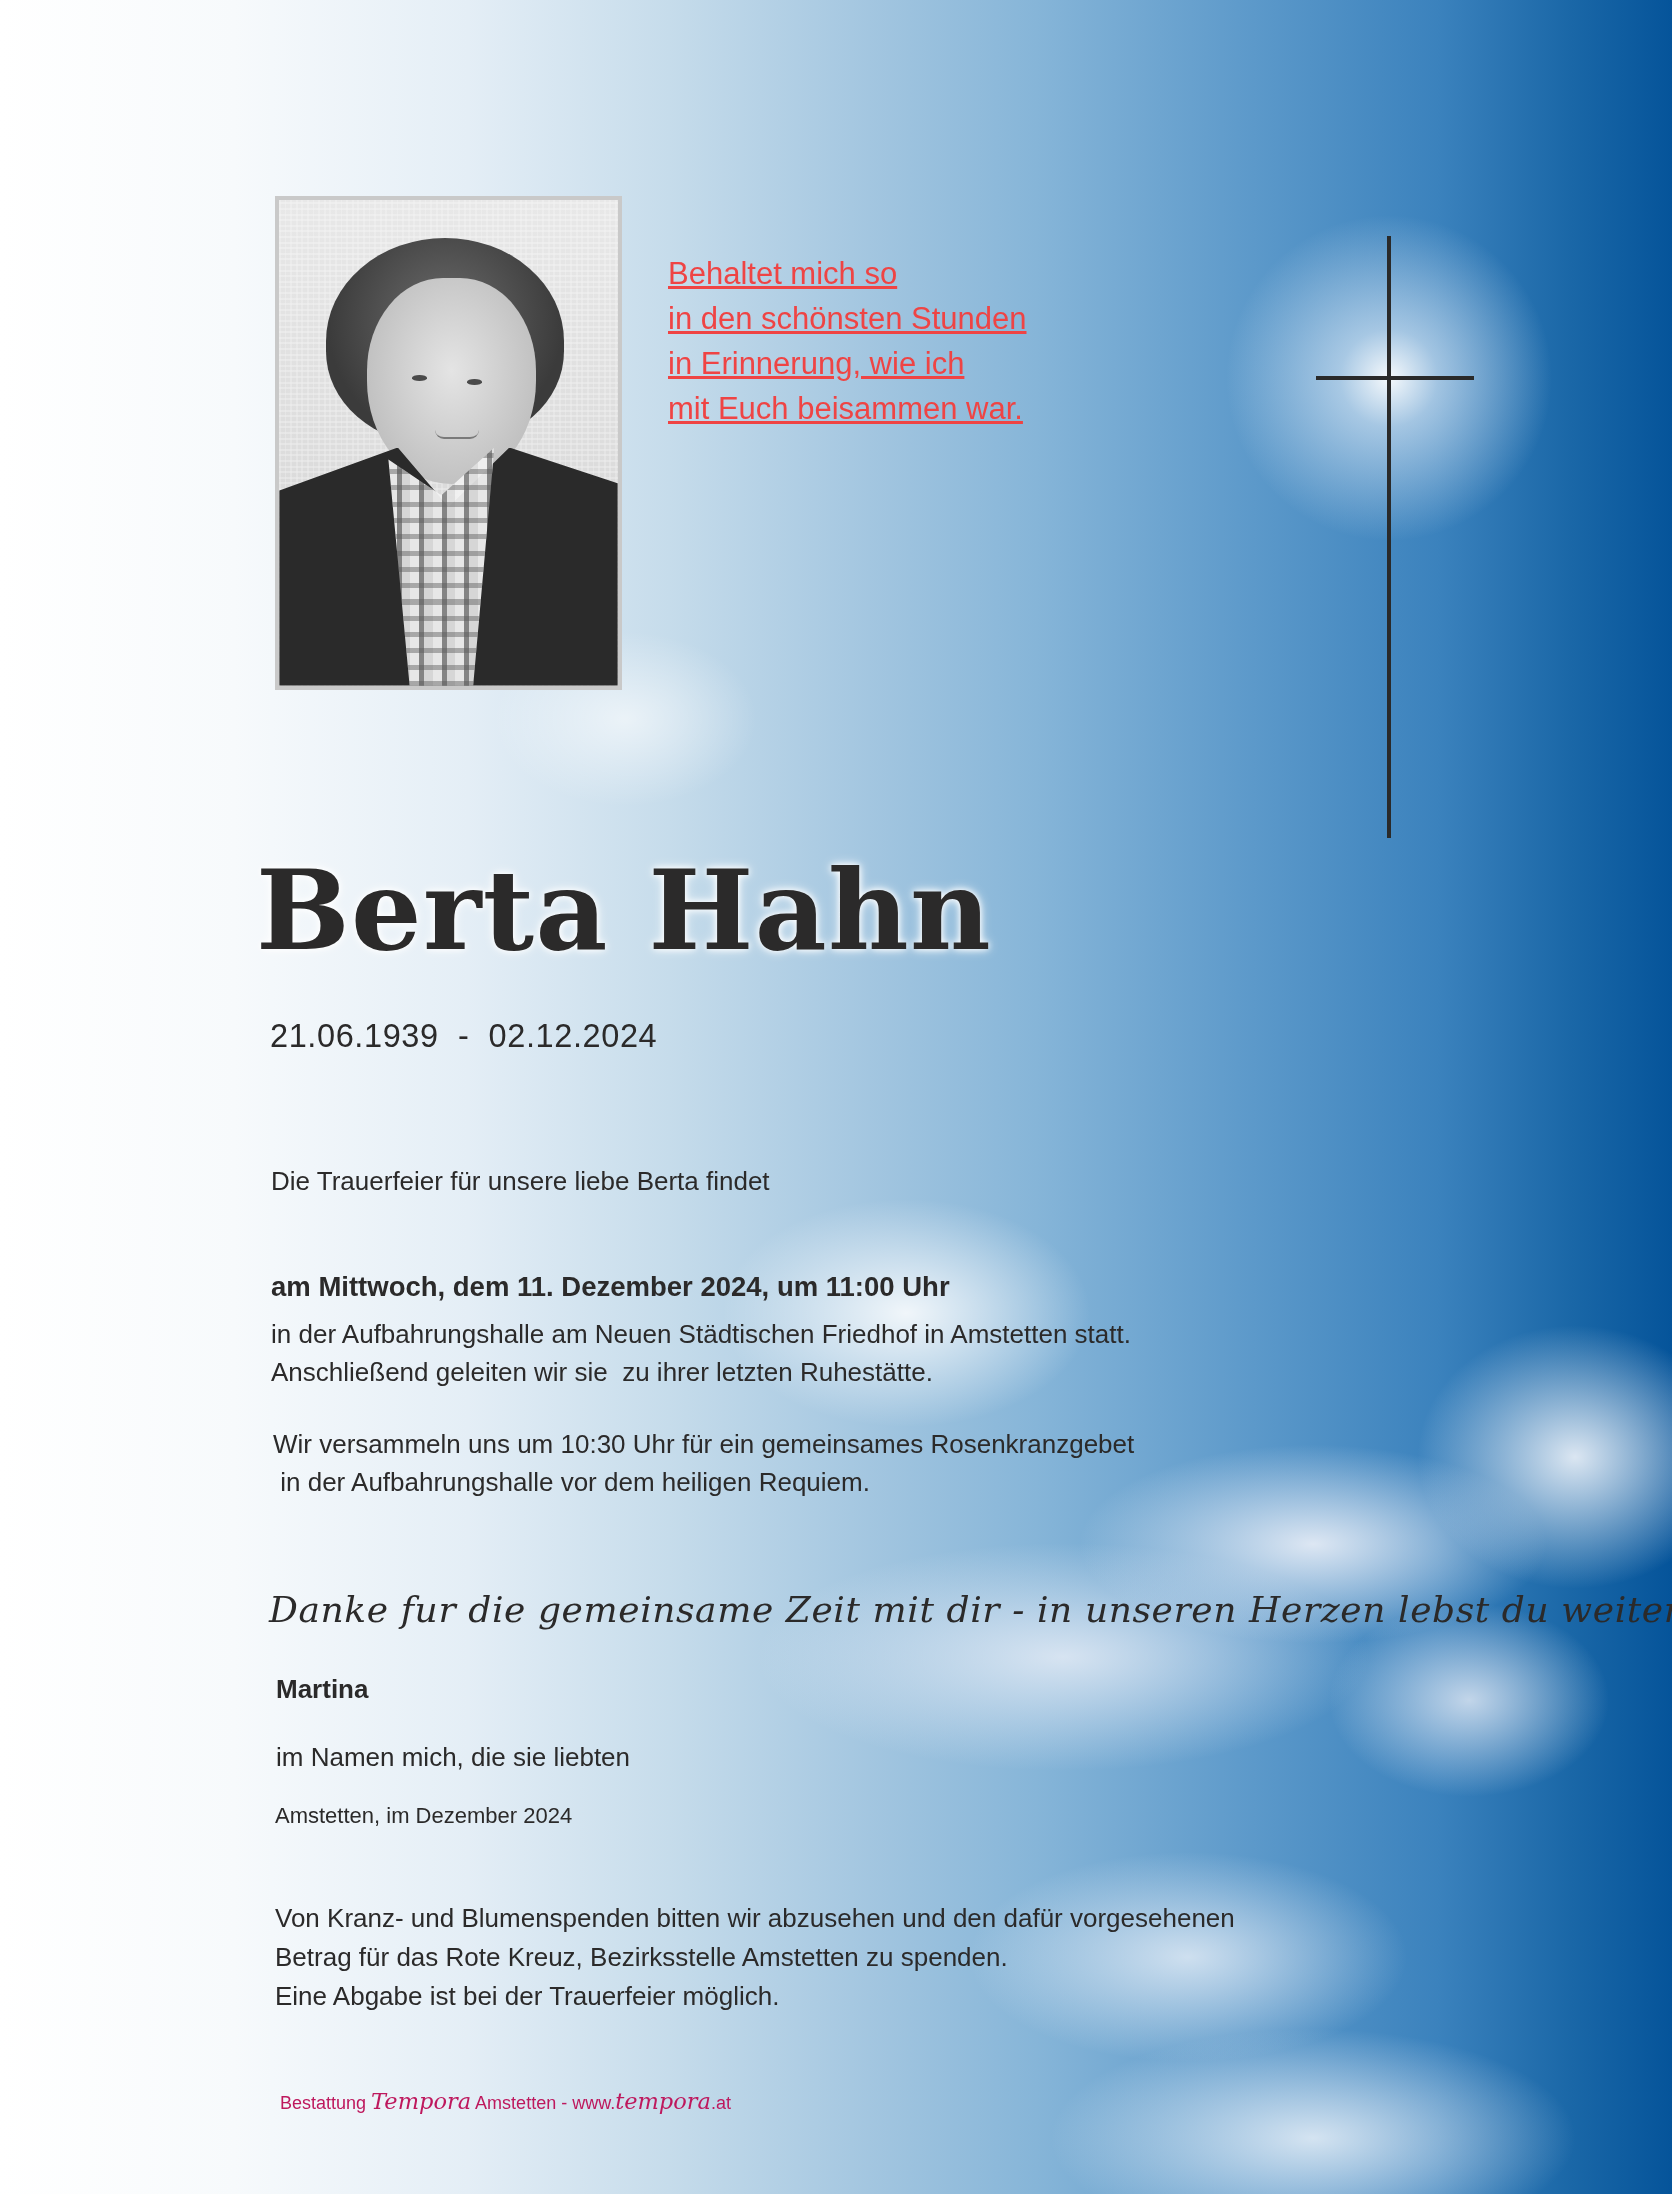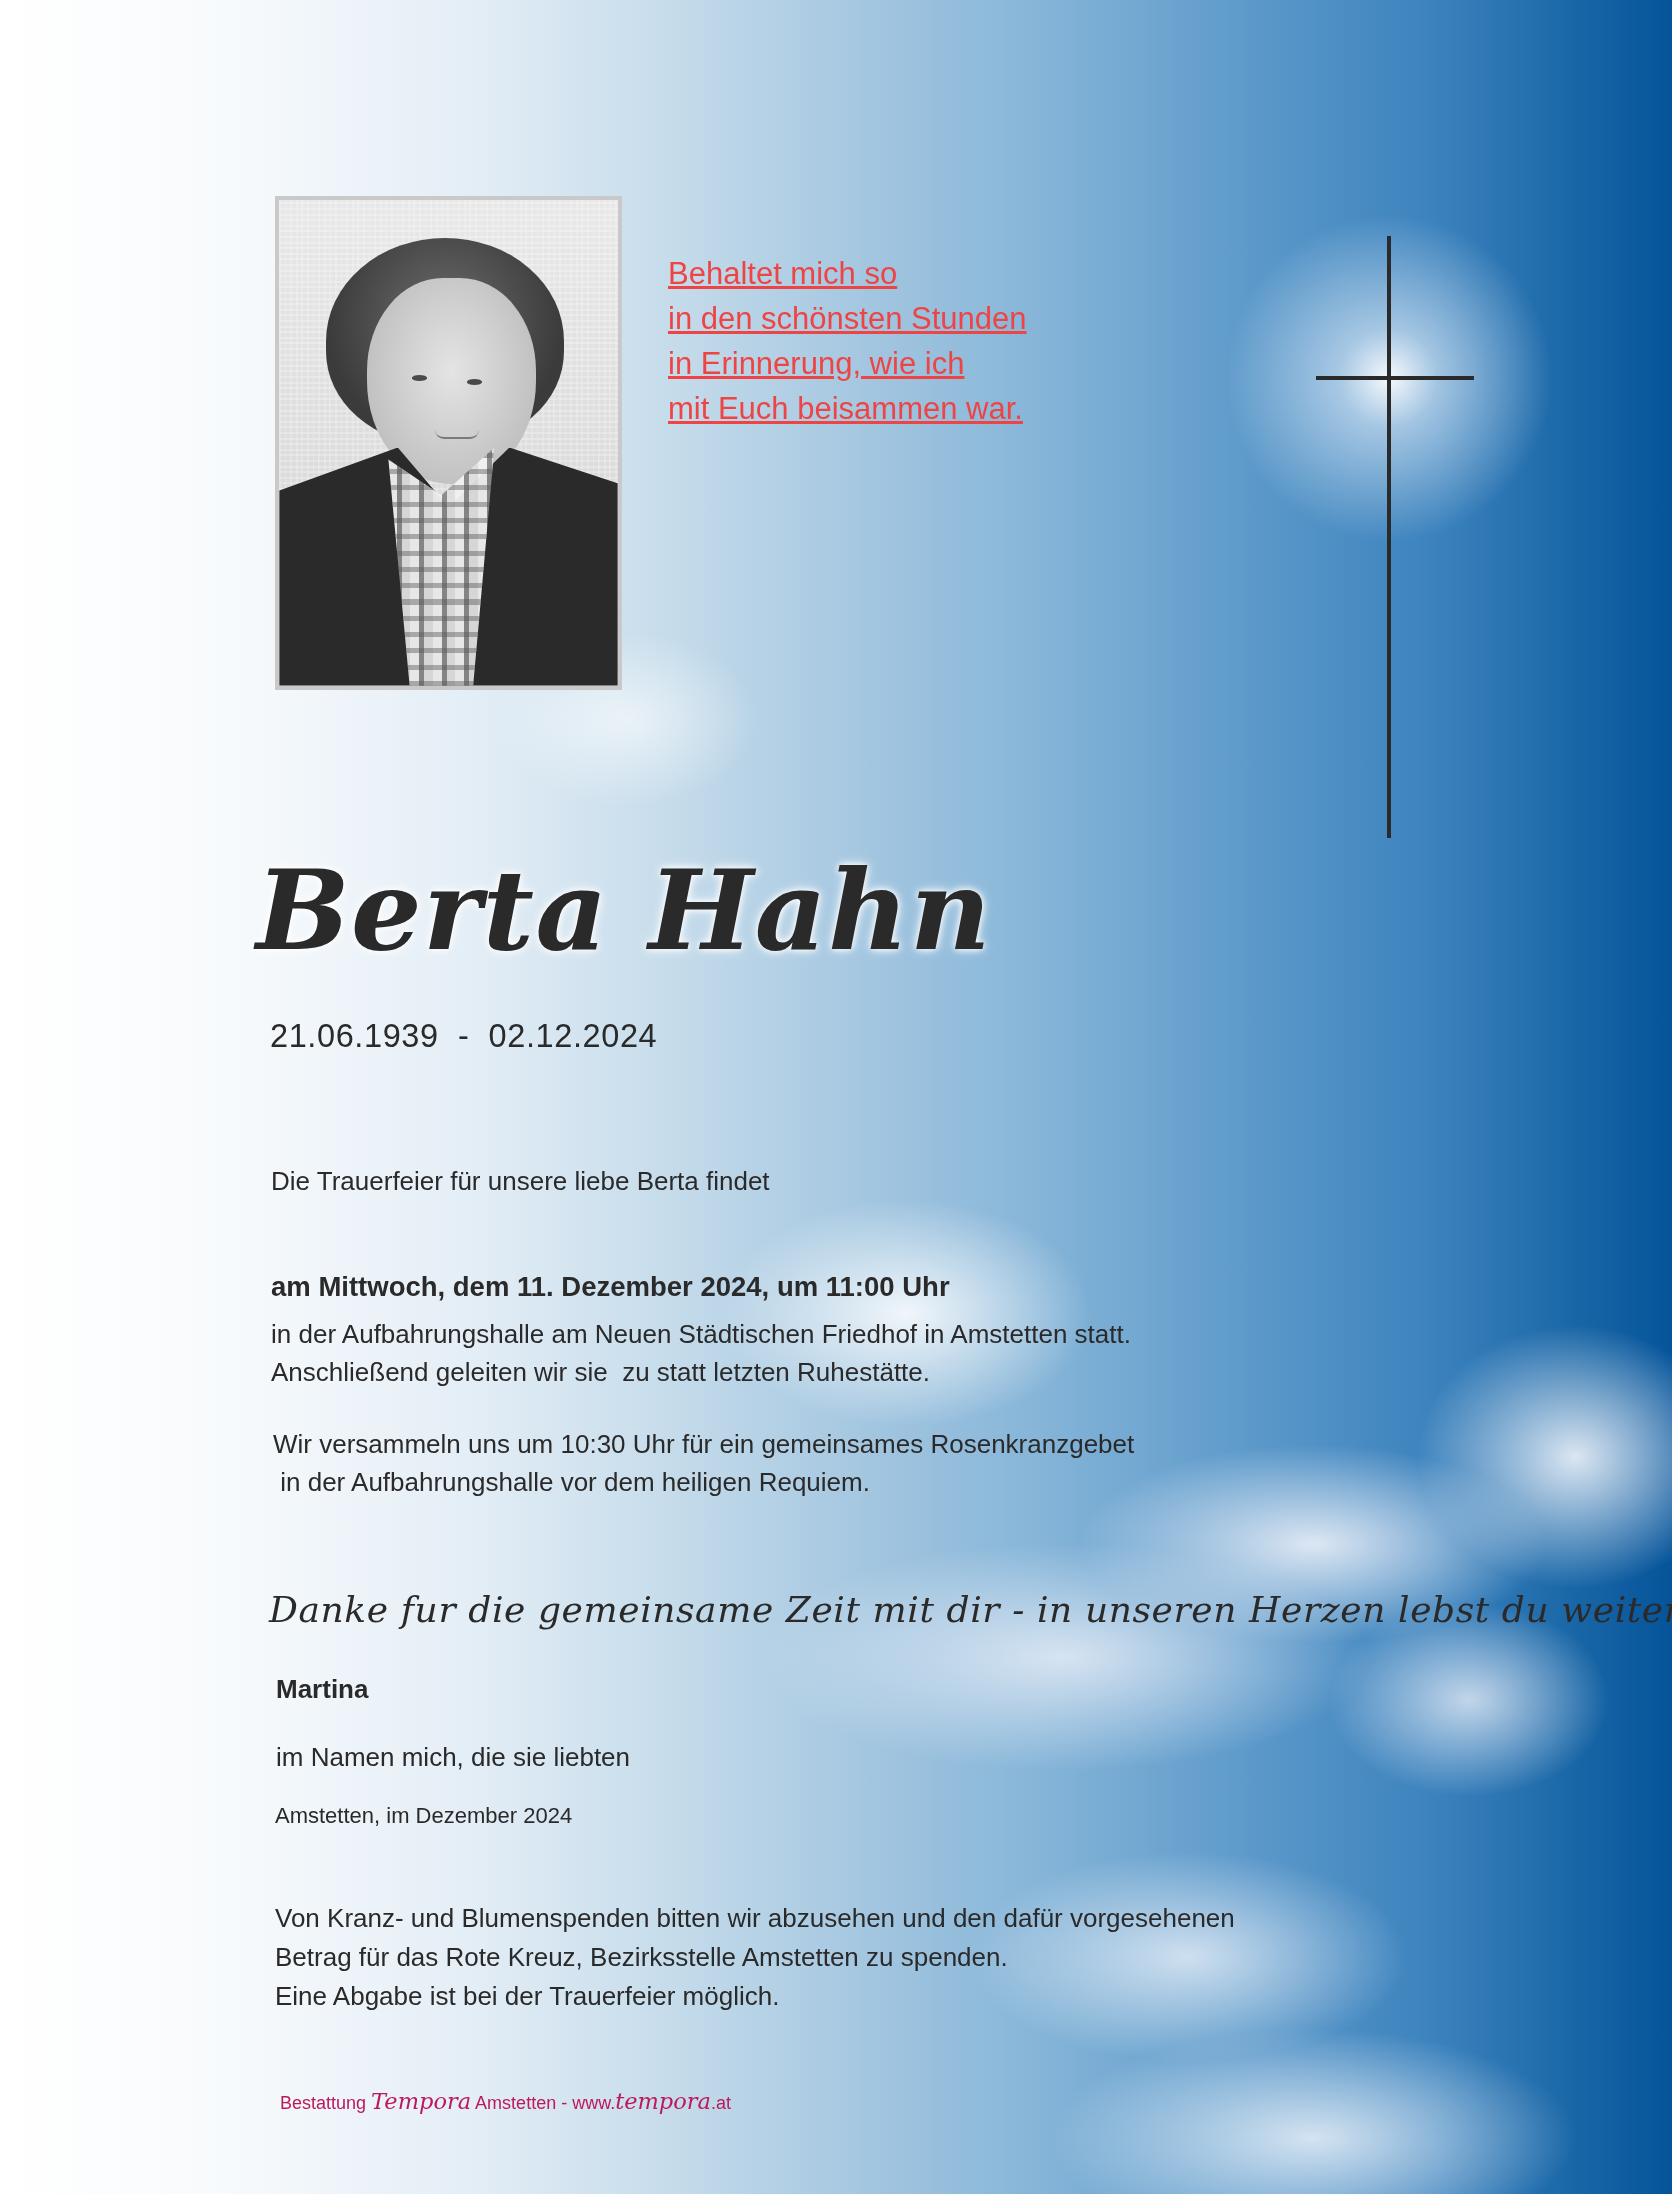--- a/index.html
+++ b/index.html
@@ -37,21 +37,21 @@
   .photo .shirt2 { position: absolute; left: 109px; bottom: 0; width: 106px; height: 238px;
            background: repeating-linear-gradient(0deg, rgba(90,90,90,0.45) 0 5px, rgba(0,0,0,0) 5px 16.3px);
            clip-path: polygon(0 5%, 50% 20%, 100% 0, 80% 100%, 20% 100%); }
 
   .quote { left: 668px; top: 251px; font-size: 31px; line-height: 45px; color: #ef4444; text-decoration: underline; }
   .quote div { white-space: nowrap; }
 
   .cross-v { left: 1387px; top: 236px; width: 4.4px; height: 602px; background: #2a2a2a; }
   .cross-h { left: 1316px; top: 376px; width: 158px; height: 4.4px; background: #2a2a2a; }
 
-  .name { left: 256px; top: 838px; font-family: "DejaVu Serif", serif; font-style: italic; font-weight: bold;
+  .name { left: 256px; top: 838px; font-family: "DejaVu Serif", serif; font-weight: bold;
           font-size: 111px; line-height: 144px; color: #2b2a2a; letter-spacing: 1.3px;
           text-shadow: 0 0 6.3px #ffffff, 0 0 11.3px rgba(255,255,255,0.9); white-space: nowrap; }
   .dates { left: 270px; top: 1016px; font-size: 32.5px; line-height: 41px; color: #2b2a2a; white-space: pre; letter-spacing: 0.6px; }
 
   .body-text { font-size: 26px; line-height: 38px; color: #2b2a2a; white-space: pre; }
   .bold { font-weight: bold; font-size: 27.5px; }
 
   .script { left: 269px; top: 1582px; font-family: "DejaVu Serif", serif; font-style: italic; font-size: 36px; line-height: 56px; color: #2b2a2a; white-space: nowrap; letter-spacing: 0.6px; }
   .signer { left: 276px; top: 1670px; font-size: 26px; font-weight: bold; line-height: 38px; }
   .signer-sub { left: 276px; top: 1738px; font-size: 26px; line-height: 38px; }
@@ -91,21 +91,21 @@
 
 <div class="abs cross-v"></div>
 <div class="abs cross-h"></div>
 
 <div class="abs name">Berta Hahn</div>
 <div class="abs dates">21.06.1939  -  02.12.2024</div>
 
 <div class="abs body-text" style="left:271px;top:1162px;">Die Trauerfeier für unsere liebe Berta findet</div>
 <div class="abs body-text bold" style="left:271px;top:1268px;">am Mittwoch, dem 11. Dezember 2024, um 11:00 Uhr</div>
 <div class="abs body-text" style="left:271px;top:1315px;">in der Aufbahrungshalle am Neuen Städtischen Friedhof in Amstetten statt.</div>
-<div class="abs body-text" style="left:271px;top:1353px;">Anschließend geleiten wir sie  zu statt letzten Ruhestätte.</div>
+<div class="abs body-text" style="left:271px;top:1353px;">Anschließend geleiten wir sie  zu ihrer letzten Ruhestätte.</div>
 <div class="abs body-text" style="left:273px;top:1425px;">Wir versammeln uns um 10:30 Uhr für ein gemeinsames Rosenkranzgebet</div>
 <div class="abs body-text" style="left:273px;top:1463px;"> in der Aufbahrungshalle vor dem heiligen Requiem.</div>
 
 <div class="abs script">Danke fur die gemeinsame Zeit mit dir - in unseren Herzen lebst du weiter</div>
 <div class="abs signer">Martina</div>
 <div class="abs signer-sub">im Namen mich, die sie liebten</div>
 <div class="abs place-date">Amstetten, im Dezember 2024</div>
 
 <div class="abs donation">
   <div>Von Kranz- und  Blumenspenden bitten wir abzusehen und den dafür vorgesehenen</div>

